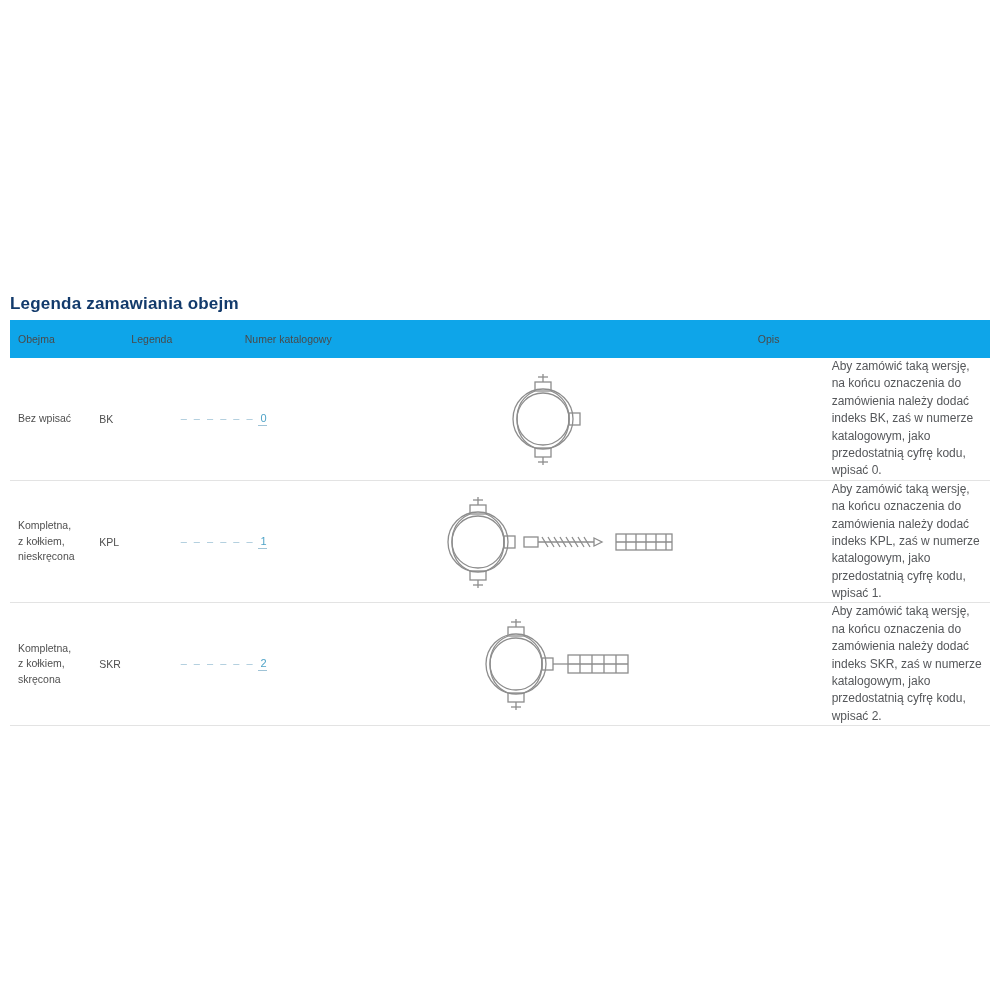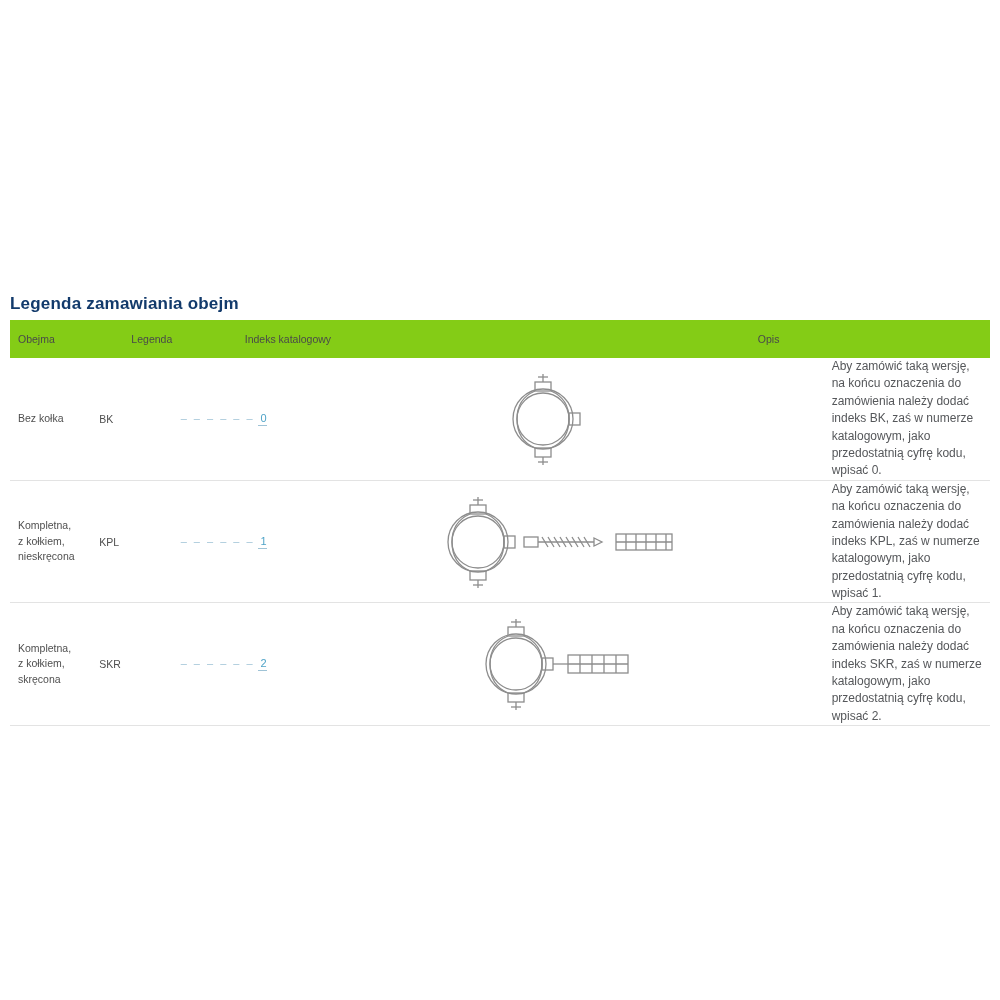--- a/index.html
+++ b/index.html
@@ -27,21 +27,21 @@
     letter-spacing: 0.2px;
   }
   .table {
     position: absolute;
     left: 10px;
     top: 320px;
     width: 980px;
   }
   .thead {
     display: flex;
-    background: #84cc16;
+    background: #0ea5e9;
     height: 38px;
     align-items: center;
     font-size: 10.5px;
     color: #4a4a4a;
   }
   .th, .td {
     box-sizing: border-box;
     padding: 0 8px;
   }
   .col-obejma { width: 135px; }
@@ -109,27 +109,27 @@
 
 <div class="page">
 
   <h1 class="title">Legenda zamawiania obejm</h1>
 
   <div class="table">
 
     <div class="thead">
       <div class="th col-obejma">Obejma</div>
       <div class="th col-indeks">Legenda</div>
-      <div class="th col-numer">Indeks katalogowy</div>
+      <div class="th col-numer">Numer katalogowy</div>
       <div class="th col-rys"></div>
       <div class="th col-opis">Opis</div>
     </div>
 
     <div class="trow first">
-      <div class="td col-obejma td-lines">Bez kołka</div>
+      <div class="td col-obejma td-lines">Bez wpisać</div>
       <div class="td col-indeks">BK</div>
       <div class="td col-numer">
         <div class="code">
           <span class="dashes">– – – – – –</span>
           <span class="digit">0</span>
           <span class="underline"></span>
         </div>
       </div>
       <div class="td col-rys fig">
         <span>

